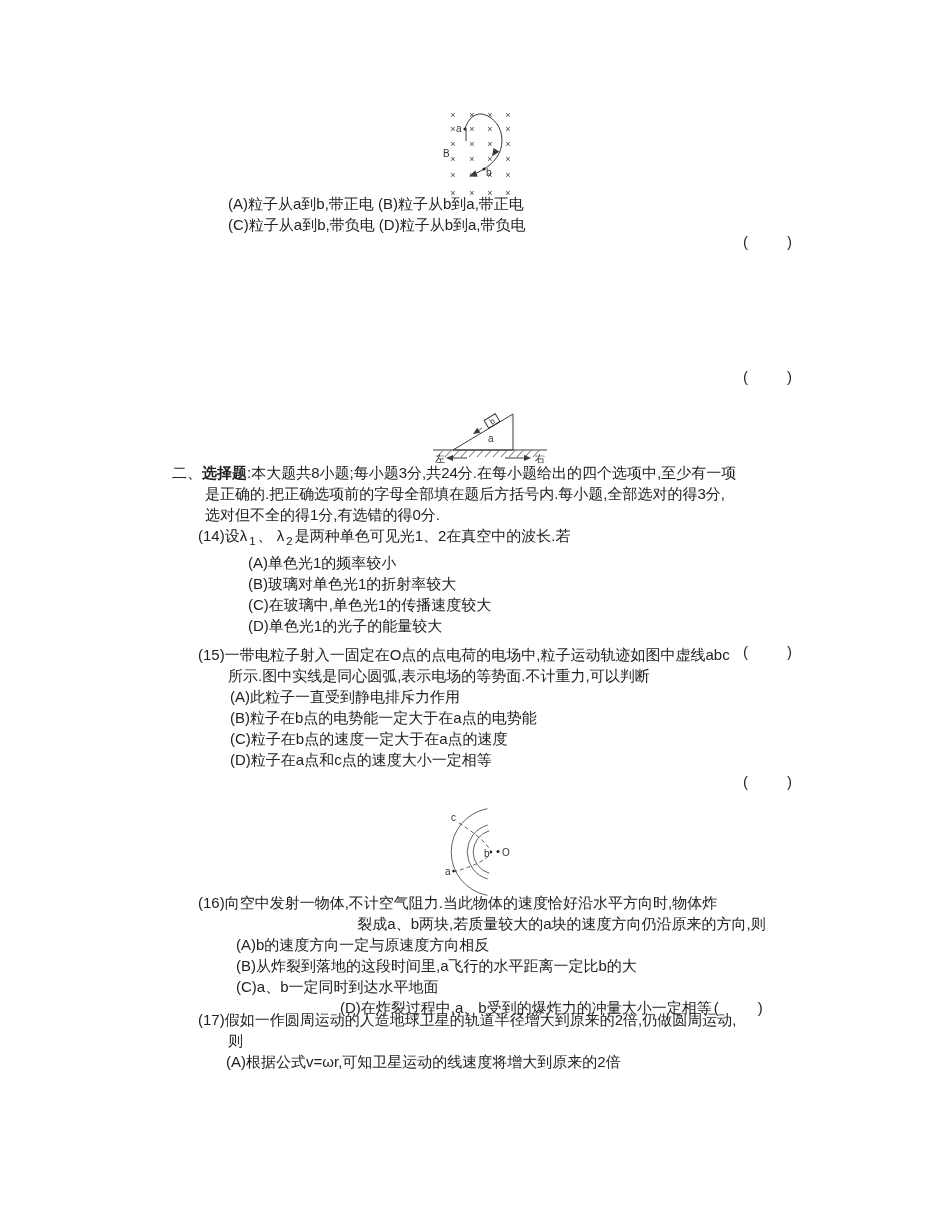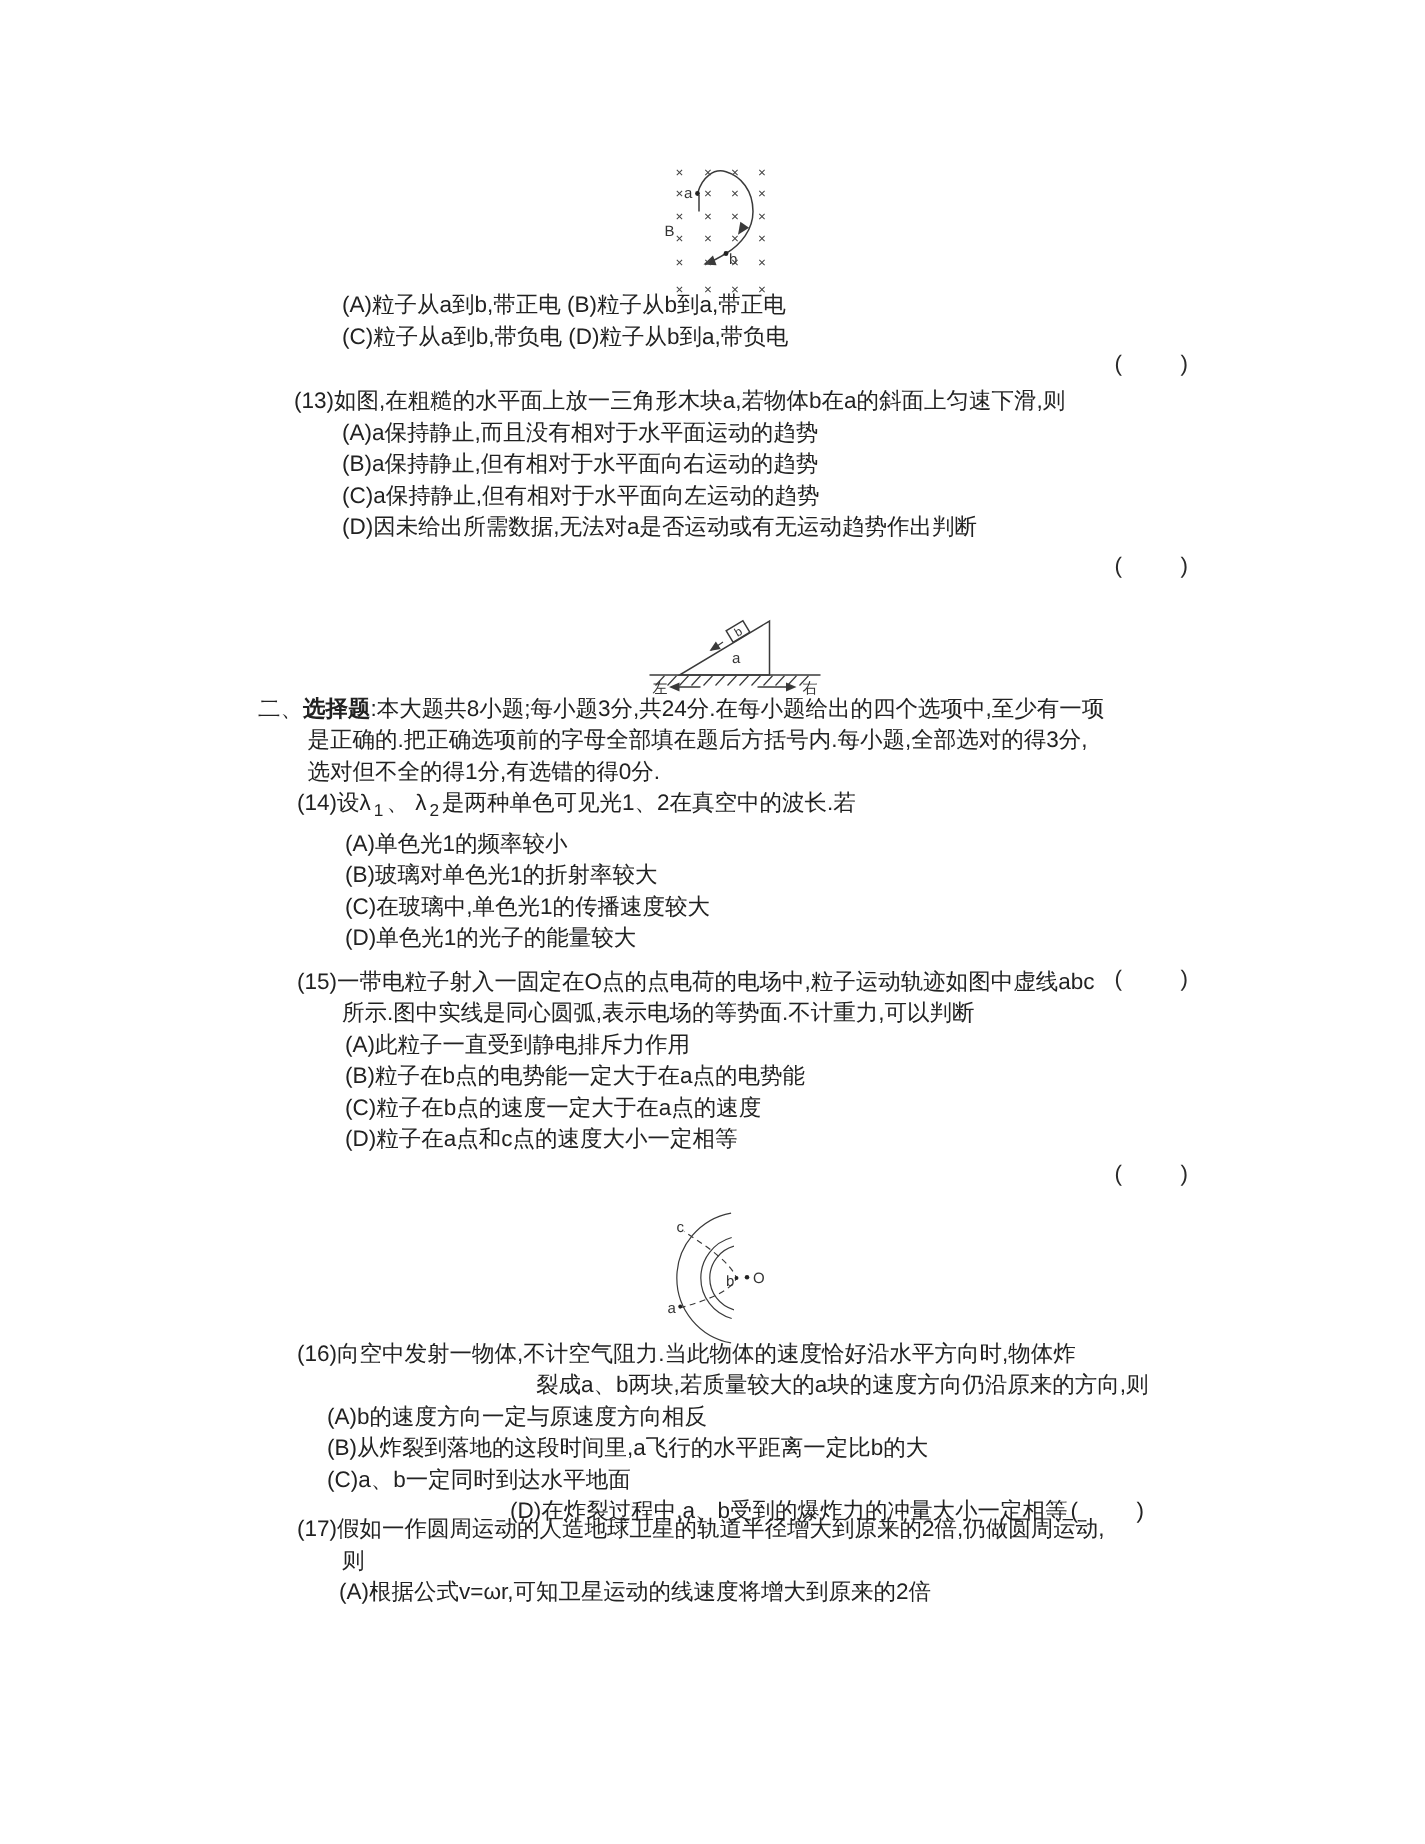--- a/index.html
+++ b/index.html
@@ -67,29 +67,20 @@
         <text x="68" y="93" class="cross">×</text>
       </svg>
   </div>
 
   <div class="block" style="left:228px; top:193px;">
     <div>(A)粒子从a到b,带正电 (B)粒子从b到a,带正电</div>
     <div>(C)粒子从a到b,带负电 (D)粒子从b到a,带负电</div>
   </div>
   <div class="bracket" style="left:743px; top:233px;">(　　)</div>
 
-  <div class="block" style="left:196px; top:257px;">
-    <div>(13)如图,在粗糙的水平面上放一三角形木块a,若物体b在a的斜面上匀速下滑,则</div>
-    <div style="margin-left:32px;">
-      <div>(A)a保持静止,而且没有相对于水平面运动的趋势</div>
-      <div>(B)a保持静止,但有相对于水平面向右运动的趋势</div>
-      <div>(C)a保持静止,但有相对于水平面向左运动的趋势</div>
-      <div>(D)因未给出所需数据,无法对a是否运动或有无运动趋势作出判断</div>
-    </div>
-  </div>
   <div class="bracket" style="left:743px; top:368px;">(　　)</div>
 
   <div class="fig" style="left:425px; top:400px;">
     <svg width="170" height="70">
       <line x1="8" y1="50" x2="122" y2="50" class="stroke"></line>
       <path class="thin" d="M 12 57 L 18 50.5 M 20 57 L 26 50.5 M 28 57 L 34 50.5 M 36 57 L 42 50.5 M 44 57 L 50 50.5 M 52 57 L 58 50.5 M 60 57 L 66 50.5 M 68 57 L 74 50.5 M 76 57 L 82 50.5 M 84 57 L 90 50.5 M 92 57 L 98 50.5 M 100 57 L 106 50.5 M 108 57 L 114 50.5 "></path>
       <polygon points="28,50 88,50 88,14" class="stroke"></polygon>
       <g transform="translate(67,21) rotate(-31)">
         <rect x="-6.5" y="-4.5" width="13" height="9" class="stroke"></rect>
         <text x="0" y="3" class="figlabel-sm" text-anchor="middle">b</text>
@@ -107,21 +98,21 @@
   </div>
 
   <div class="block" style="left:172px; top:462px;">
     <div><span>二、</span><span class="bold">选择题</span><span>:本大题共8小题;每小题3分,共24分.在每小题给出的四个选项中,至少有一项</span></div>
     <div style="margin-left:33px;">是正确的.把正确选项前的字母全部填在题后方括号内.每小题,全部选对的得3分,</div>
     <div style="margin-left:33px;">选对但不全的得1分,有选错的得0分.</div>
   </div>
 
   <div class="block" style="left:198px; top:525px;">
     <div><span>(14)设λ</span><sub>1</sub><span>、 λ</span><sub>2</sub><span>是两种单色可见光1、2在真空中的波长.若</span></div>
-    <div style="margin-left:32px;">
+    <div style="margin-left:50px;">
       <div>(A)单色光1的频率较小</div>
       <div>(B)玻璃对单色光1的折射率较大</div>
       <div>(C)在玻璃中,单色光1的传播速度较大</div>
       <div>(D)单色光1的光子的能量较大</div>
     </div>
   </div>
   <div class="bracket" style="left:743px; top:643px;">(　　)</div>
 
   <div class="block" style="left:198px; top:644px;">
     <div>(15)一带电粒子射入一固定在O点的点电荷的电场中,粒子运动轨迹如图中虚线abc</div>
@@ -147,21 +138,21 @@
       <text x="20" y="67" class="figlabel">a</text>
       <text x="59" y="49" class="figlabel">b</text>
       <text x="26" y="13" class="figlabel">c</text>
       <text x="77" y="47.5" class="figlabel">O</text>
     </svg>
   </div>
 
   <div class="block" style="left:198px; top:892px;">
     <div>(16)向空中发射一物体,不计空气阻力.当此物体的速度恰好沿水平方向时,物体炸</div>
     <div style="margin-left:30px;text-align:right;">裂成a、b两块,若质量较大的a块的速度方向仍沿原来的方向,则</div>
-    <div style="margin-left:20px;">
+    <div style="margin-left:38px;">
       <div>(A)b的速度方向一定与原速度方向相反</div>
       <div>(B)从炸裂到落地的这段时间里,a飞行的水平距离一定比b的大</div>
       <div>(C)a、b一定同时到达水平地面</div>
     </div>
     <div style="margin-left:142px;"><span>(D)在炸裂过程中,a、b受到的爆炸力的冲量大小一定相等</span><span class="inline-bracket">(　　)</span></div>
   </div>
 
   <div class="block" style="left:198px; top:1009px;">
     <div>(17)假如一作圆周运动的人造地球卫星的轨道半径增大到原来的2倍,仍做圆周运动,</div>
     <div style="margin-left:30px;">则</div>

